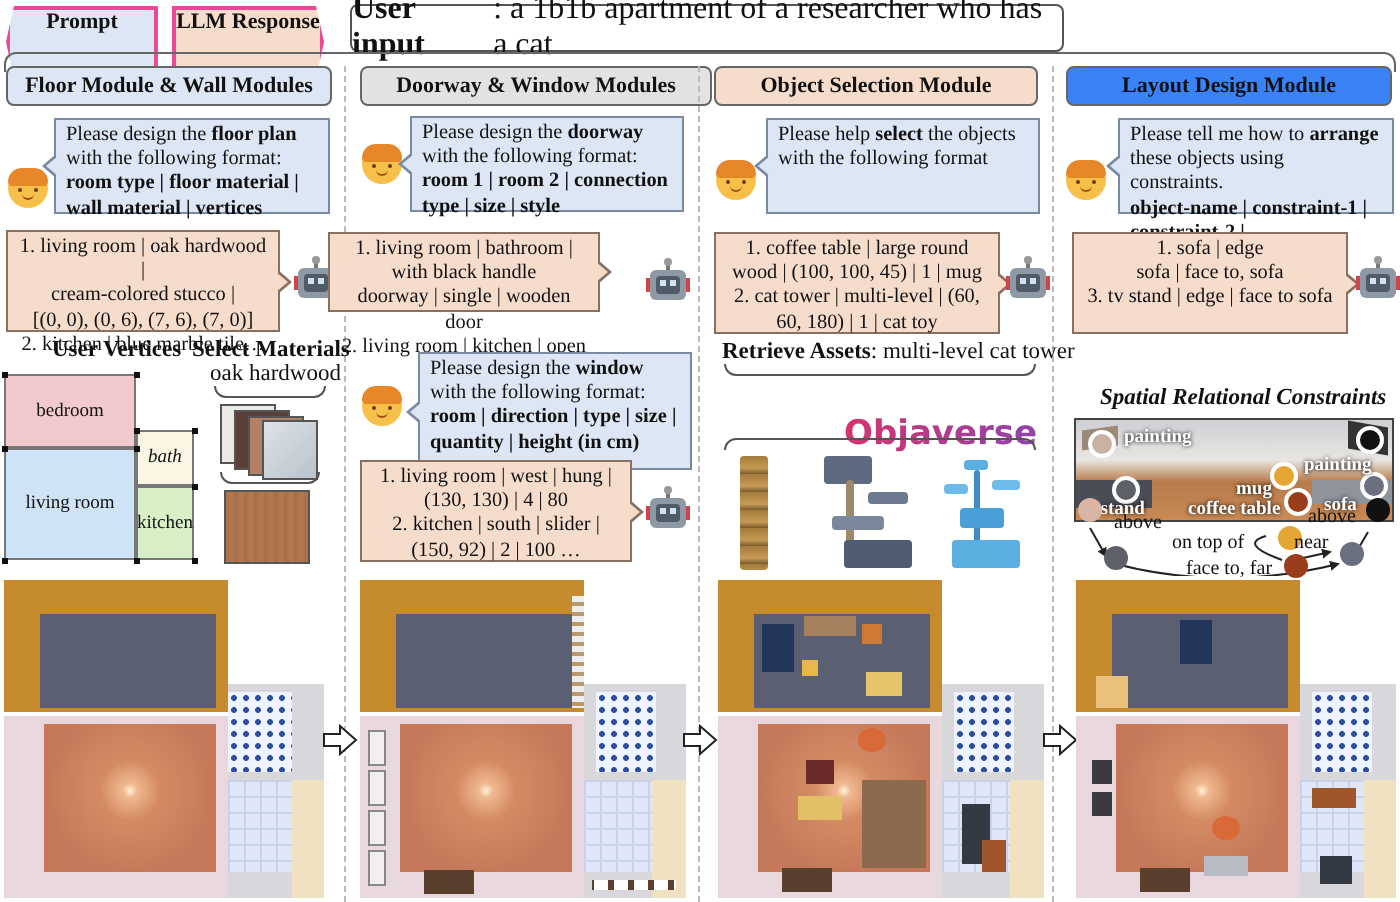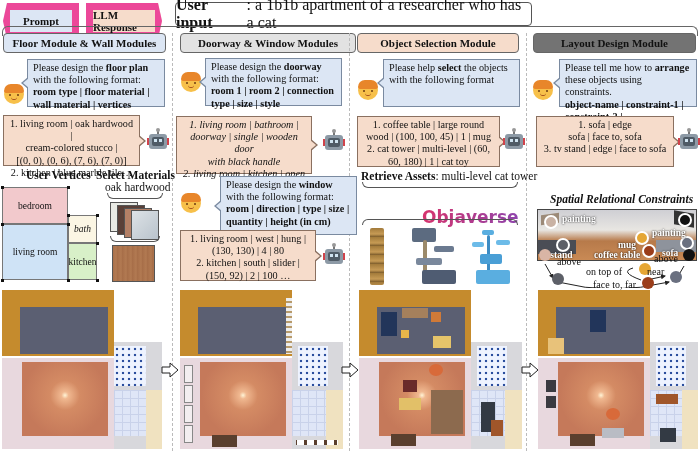--- a/index.html
+++ b/index.html
@@ -2,21 +2,21 @@
 <html><head>
 <meta charset="utf-8">
 <style>
   * { box-sizing: border-box; margin: 0; padding: 0; }
   html, body { width: 700px; height: 451px; background: #ffffff; overflow: hidden; }
   body { position: relative; font-family: "Liberation Serif", serif; color: #111; }
 
   .abs { position: absolute; }
 
   
-  .legend-box { position: absolute; top: 3px; height: 36px; border: 7px solid #ec4899; font-weight: bold; font-size: 11px; display: flex; align-items: center; justify-content: center; }
+  .legend-box { position: absolute; top: 3px; height: 36px; border: 2px solid #ec4899; font-weight: bold; font-size: 11px; display: flex; align-items: flex-start; justify-content: center; }
   .legend-prompt { left: 3px; width: 76px; background: #dce6f4; clip-path: polygon(4px 0, 100% 0, 100% 100%, 4px 100%, 0 50%); }
   .legend-llm { left: 86px; width: 76px; background: #f6dccb; clip-path: polygon(0 0, calc(100% - 4px) 0, 100% 50%, calc(100% - 4px) 100%, 0 100%); }
 
   .user-input { position: absolute; left: 175px; top: 2px; width: 357px; height: 24px; border: 1px solid #555; border-radius: 4px; font-size: 16px; display: flex; align-items: center; justify-content: center; background: #fff; }
   .user-input b { margin-right: 4px; }
 
   .brace-top { position: absolute; left: 2px; top: 26px; width: 696px; height: 10px; border: 1px solid #666; border-bottom: none; border-radius: 6px 6px 0 0; }
 
   
   .mod-header { position: absolute; top: 33px; height: 20px; border: 1px solid #666; border-radius: 4px; font-weight: bold; font-size: 11px; display: flex; align-items: center; justify-content: center; }
@@ -105,21 +105,21 @@
 
 <div class="mod-header" style="left:3px;width:163px;background:#dce6f4;">
     <span>Floor Module &amp; Wall Modules</span>
   </div>
 <div class="mod-header" style="left:180px;width:176px;background:#e2e2e2;">
     <span>Doorway &amp; Window Modules</span>
   </div>
 <div class="mod-header" style="left:357px;width:162px;background:#f6dccb;">
     <span>Object Selection Module</span>
   </div>
-<div class="mod-header" style="left:533px;width:163px;background:#737373;">
+<div class="mod-header" style="left:533px;width:163px;background:#3b82f6;">
     <span>Layout Design Module</span>
   </div>
 
 <div class="divider" style="left:172px;"></div>
 <div class="divider" style="left:349px;"></div>
 <div class="divider" style="left:526px;"></div>
 
 <div class="face" style="left:4px;top:84px;">
     <div class="eyes"></div>
     <div class="mouth"></div>
@@ -178,39 +178,39 @@
 <div class="abs" style="left:112px;top:245px;width:43px;height:37px;border:1px solid #555;background:repeating-linear-gradient(90deg,#a9704a 0,#b27a52 3px,#a46b46 5px);"></div>
 
 <div class="face" style="left:181px;top:72px;">
     <div class="eyes"></div>
     <div class="mouth"></div>
   </div>
 <div class="bubble-prompt" style="left:205px;top:58px;width:137px;height:48px;">
   <span>Please design the </span><b>doorway</b><span> with the following format:</span><br>
   <b>room 1 | room 2 | connection type | size | style</b>
 </div>
-<div class="bubble-llm" style="left:176px;top:116px;width:136px;height:58px;font-style:italic;">
+<div class="bubble-llm" style="left:164px;top:116px;width:136px;height:40px;">
   <div>1. living room | bathroom |</div>
+  <div>with black handle</div>
   <div>doorway | single | wooden door</div>
-  <div>with black handle</div>
   <div>2. living room | kitchen | open</div>
 </div>
 <div class="robot" style="left:323px;top:131px;">
     <div class="antenna"></div>
     <div class="head"></div>
     <div class="screen"></div>
     <div class="ear-l"></div>
     <div class="ear-r"></div>
   </div>
 
 <div class="face" style="left:181px;top:193px;">
     <div class="eyes"></div>
     <div class="mouth"></div>
   </div>
-<div class="bubble-prompt" style="left:220px;top:176px;width:137px;height:59px;">
+<div class="bubble-prompt" style="left:209px;top:176px;width:137px;height:59px;">
   <span>Please design the </span><b>window</b><span> with the following format:</span><br>
   <b>room | direction | type | size | quantity | height (in cm)</b>
 </div>
 <div class="bubble-llm" style="left:180px;top:230px;width:136px;height:51px;">
   <div>1. living room | west | hung |</div>
   <div>(130, 130) | 4 | 80</div>
   <div>2. kitchen | south | slider |</div>
   <div>(150, 92) | 2 | 100 …</div>
 </div>
 <div class="robot" style="left:323px;top:245px;">

